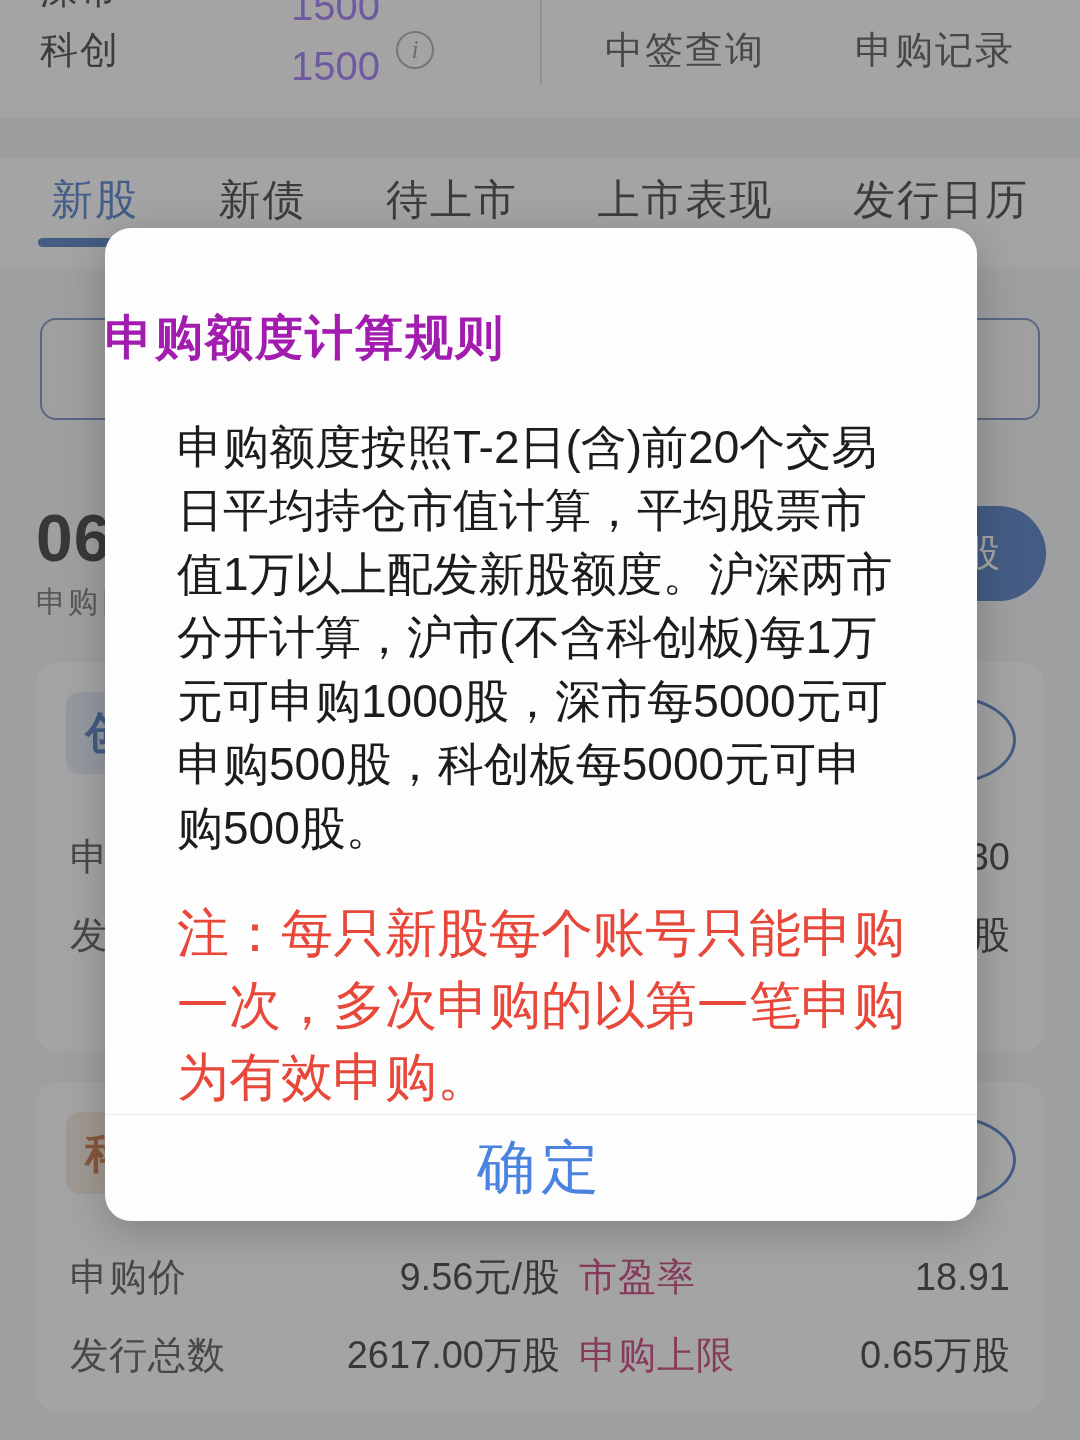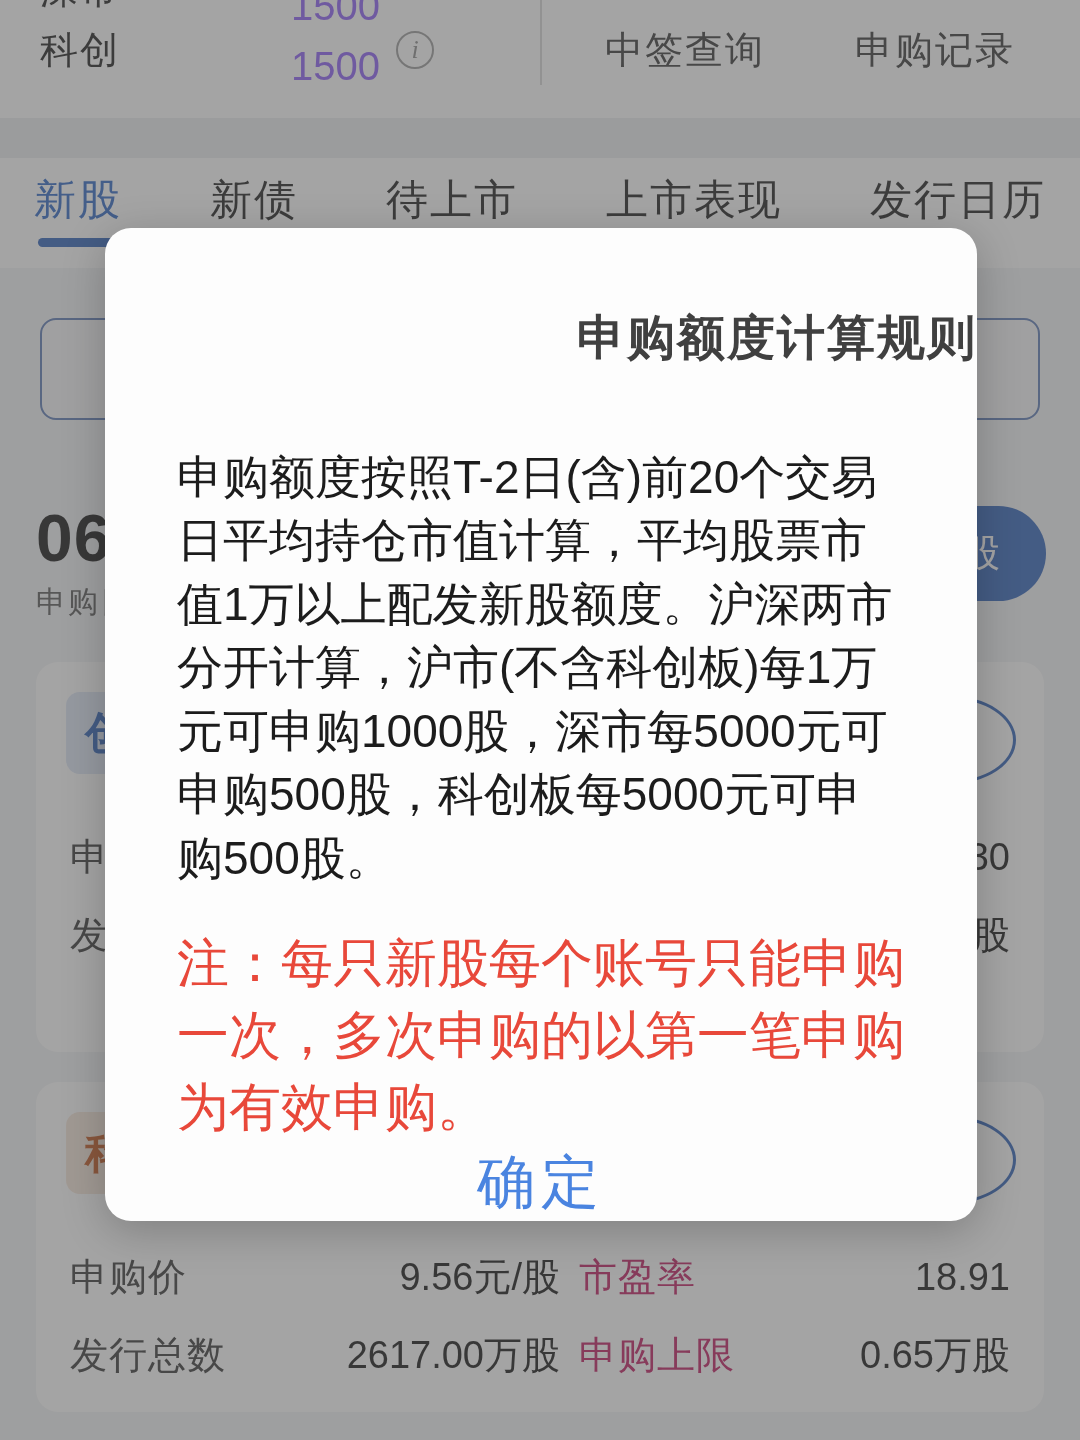--- a/index.html
+++ b/index.html
@@ -63,21 +63,21 @@
     background:#eceef0;
   }
 
   
   .tabbar {
     position:absolute; left:0; top:158px; width:1080px; height:110px;
     background:#ffffff;
   }
   .tabs {
     display:flex; align-items:center; height:84px;
-    padding:0 34px; justify-content:space-between;
+    padding:0 51px; justify-content:space-between;
   }
   .tab { font-size:42px; color:#1a1a1a; letter-spacing:2px; position:relative; }
   .tab.active { color:#2b64c4; }
   .tab-underline {
     position:absolute; left:38px; top:80px;
     width:96px; height:9px; border-radius:5px; background:#2b5fb8;
   }
 
   
   .banner {
@@ -144,28 +144,28 @@
     position:absolute;
     left:105px; top:228px;
     width:872px; height:993px;
     background:#fdfdfd;
     border-radius:26px;
     box-shadow:0 10px 44px rgba(0,0,0,0.22);
     overflow:hidden;
     display:flex; flex-direction:column;
   }
   .dlg-title {
-    text-align:right;
-    font-size:48px; font-weight:700; color:#404040;
+    text-align:left;
+    font-size:48px; font-weight:700; color:#a21caf;
     letter-spacing:2px;
     margin-top:78px;
   }
   .dlg-body {
     padding:0 72px;
-    margin-top:76px;
+    margin-top:46px;
     flex:1;
   }
   .dlg-para {
     font-size:46px; line-height:1.38;
     color:#1c1c1c;
     letter-spacing:0px;
     text-align:left;
   }
   .dlg-note {
     font-size:52px; line-height:1.38;

